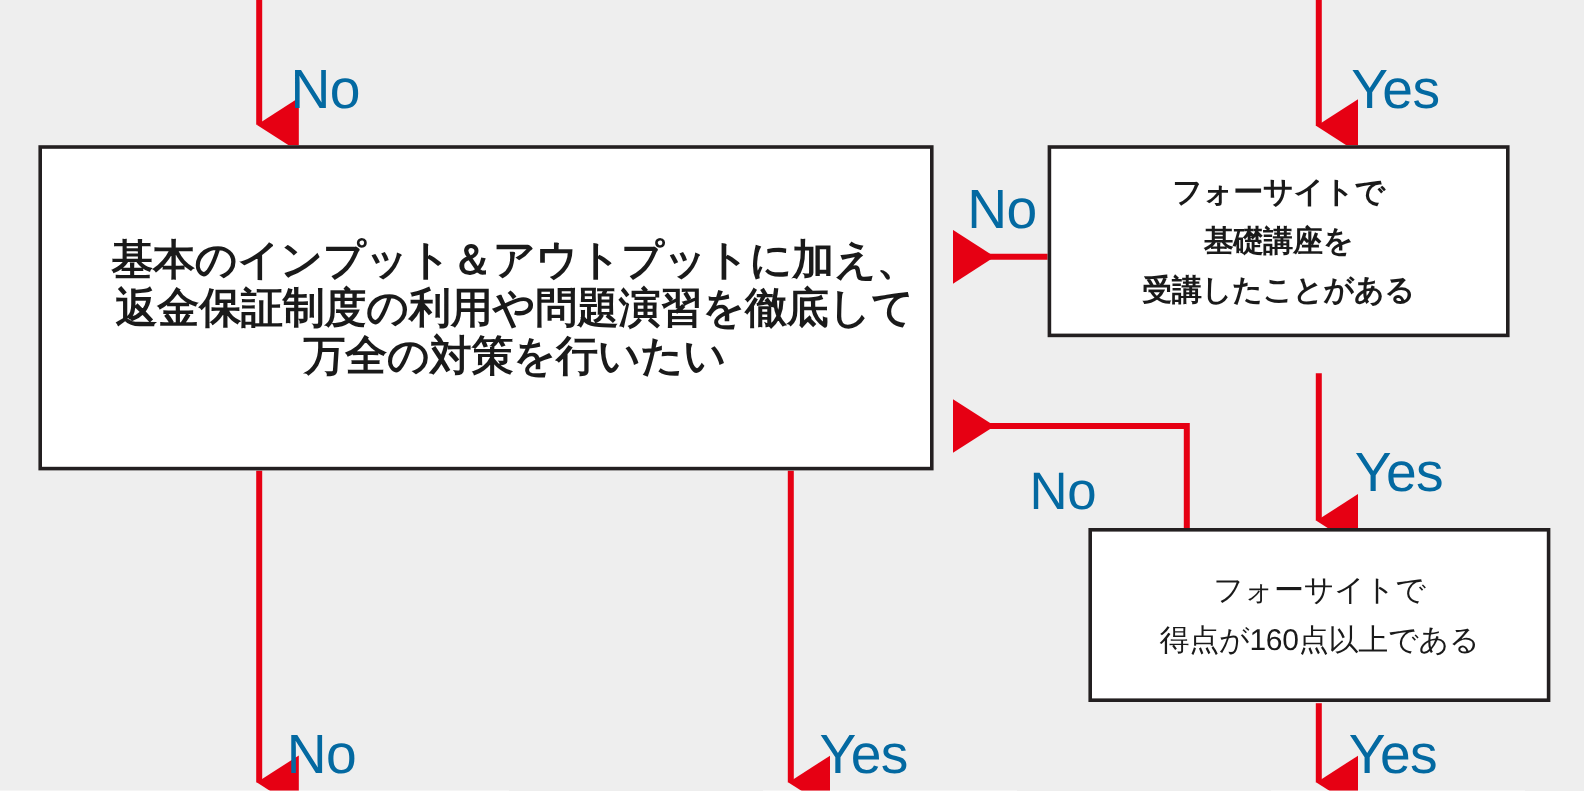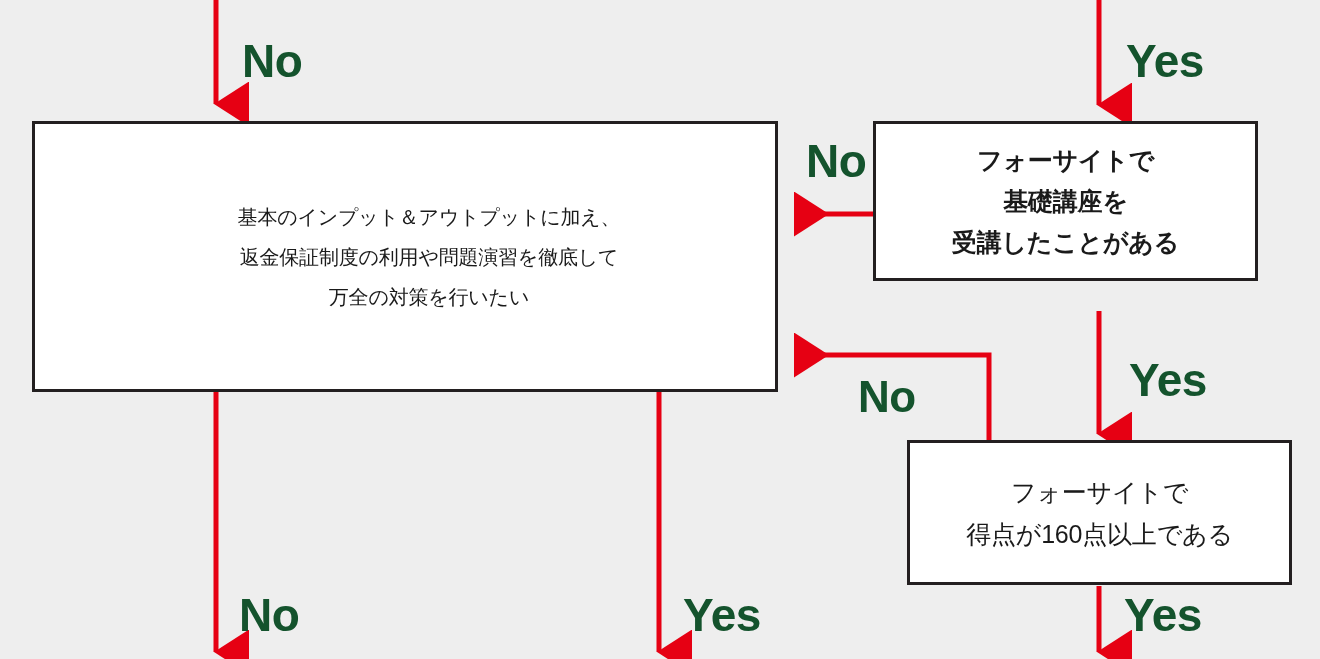--- a/index.html
+++ b/index.html
@@ -41,22 +41,22 @@
     white-space: pre-line;
   }
   
   #node-thorough {
     left: 32px;
     top: 121px;
     width: 746px;
     height: 271px;
   }
   #node-thorough .node-text {
-    font-size: 20px;
-    font-weight: 400;
+    font-size: 35px;
+    font-weight: 700;
     line-height: 40px;
     letter-spacing: -0.2px;
     padding-left: 48px;
   }
   
   #node-foresight {
     left: 873px;
     top: 121px;
     width: 385px;
     height: 160px;
@@ -75,27 +75,28 @@
     height: 145px;
   }
   #node-score .node-text {
     font-size: 25px;
     font-weight: 500;
     line-height: 42px;
     letter-spacing: -0.2px;
   }
   .edge-label {
     position: absolute;
-    color: #14532d;
+    color: #0369a1;
     font-size: 46px;
-    font-weight: 700;
+    font-weight: 400;
     line-height: 1;
     letter-spacing: -0.5px;
     z-index: 4;
     white-space: nowrap;
+    margin-top: 13px;
   }
   #label-no-top-left    { left: 242px; top: 38px; }
   #label-yes-top-right  { left: 1126px; top: 38px; }
   #label-no-right-to-left { left: 806px; top: 138px; }
   #label-yes-right-mid  { left: 1129px; top: 357px; }
   #label-no-elbow       { left: 858px; top: 375px; font-size: 44px; }
   #label-no-bottom-left { left: 239px; top: 592px; }
   #label-yes-bottom-mid { left: 683px; top: 592px; }
   #label-yes-bottom-right { left: 1124px; top: 592px; }
 </style>

